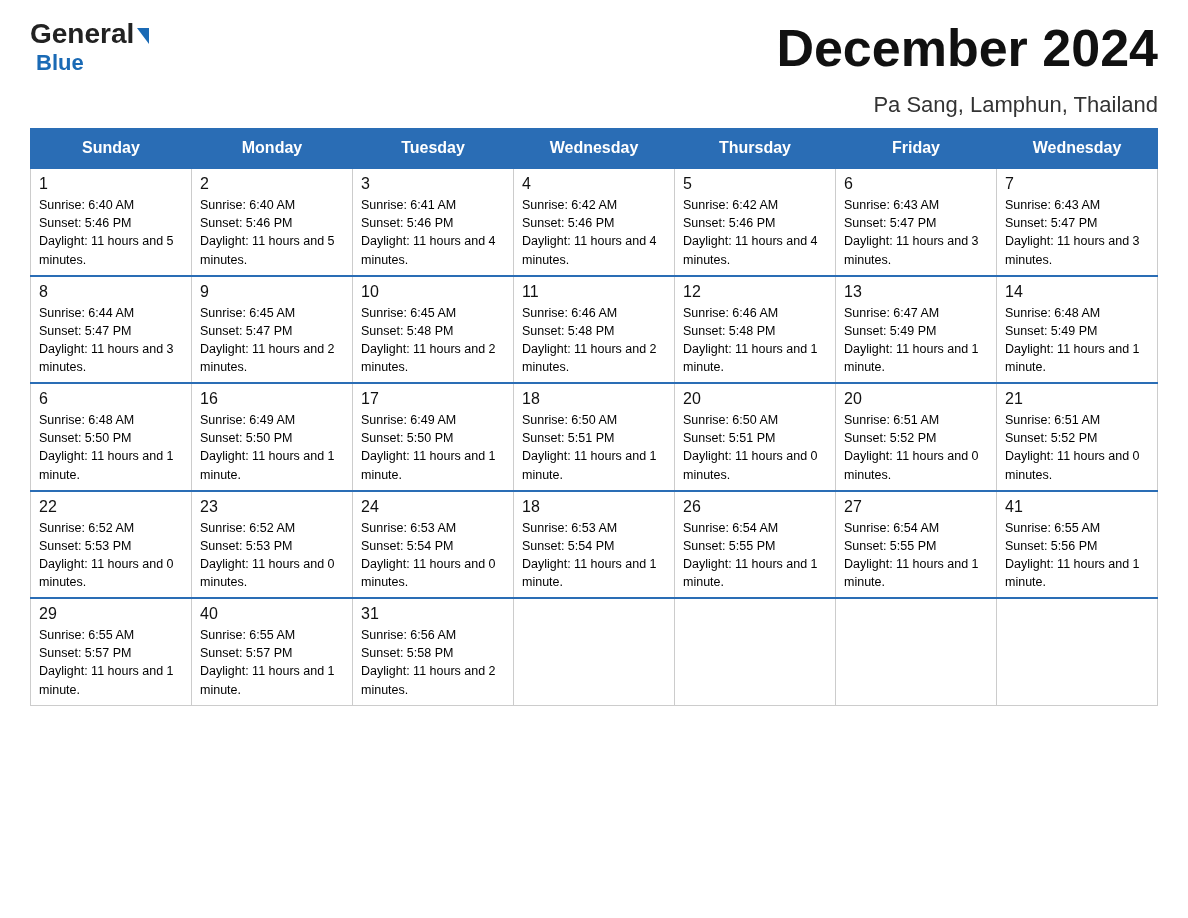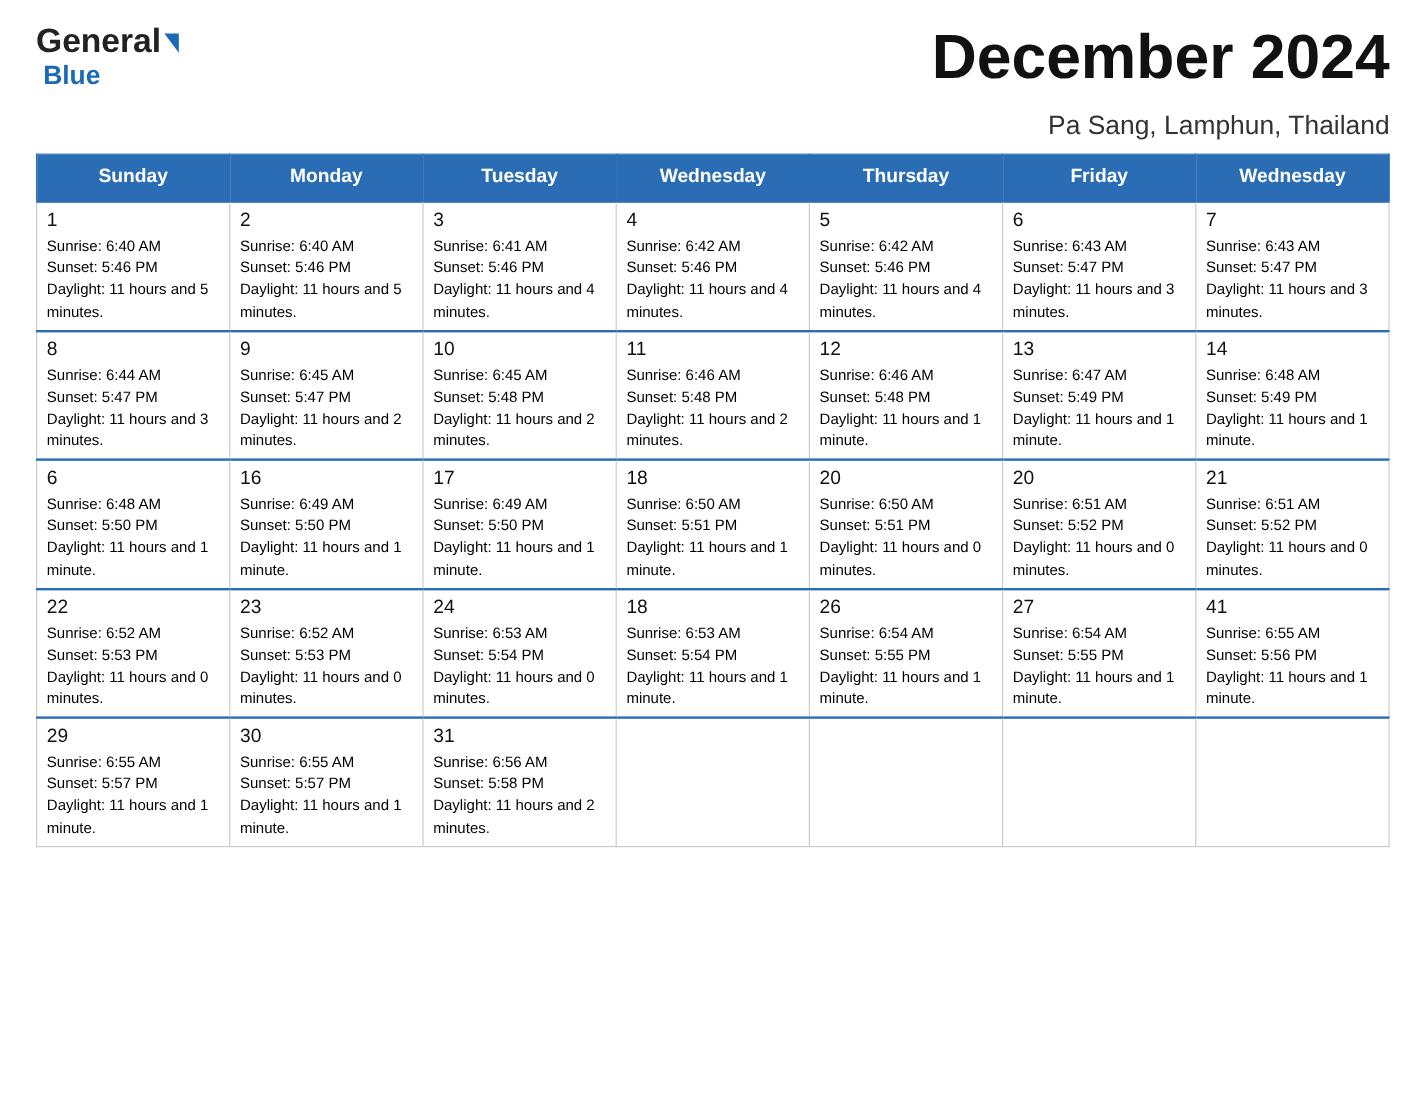--- a/index.html
+++ b/index.html
@@ -242,21 +242,21 @@
           <span class="day-num">41</span>
           <div class="day-info">Sunrise: 6:55 AM<br>Sunset: 5:56 PM<br>Daylight: 11 hours and 1 minute.</div>
         </td>
       </tr>
       <tr>
         <td>
           <span class="day-num">29</span>
           <div class="day-info">Sunrise: 6:55 AM<br>Sunset: 5:57 PM<br>Daylight: 11 hours and 1 minute.</div>
         </td>
         <td>
-          <span class="day-num">30</span>
+          <span class="day-num">40</span>
           <div class="day-info">Sunrise: 6:55 AM<br>Sunset: 5:57 PM<br>Daylight: 11 hours and 1 minute.</div>
         </td>
         <td>
           <span class="day-num">31</span>
           <div class="day-info">Sunrise: 6:56 AM<br>Sunset: 5:58 PM<br>Daylight: 11 hours and 2 minutes.</div>
         </td>
         <td class="empty"></td>
         <td class="empty"></td>
         <td class="empty"></td>
         <td class="empty"></td>

